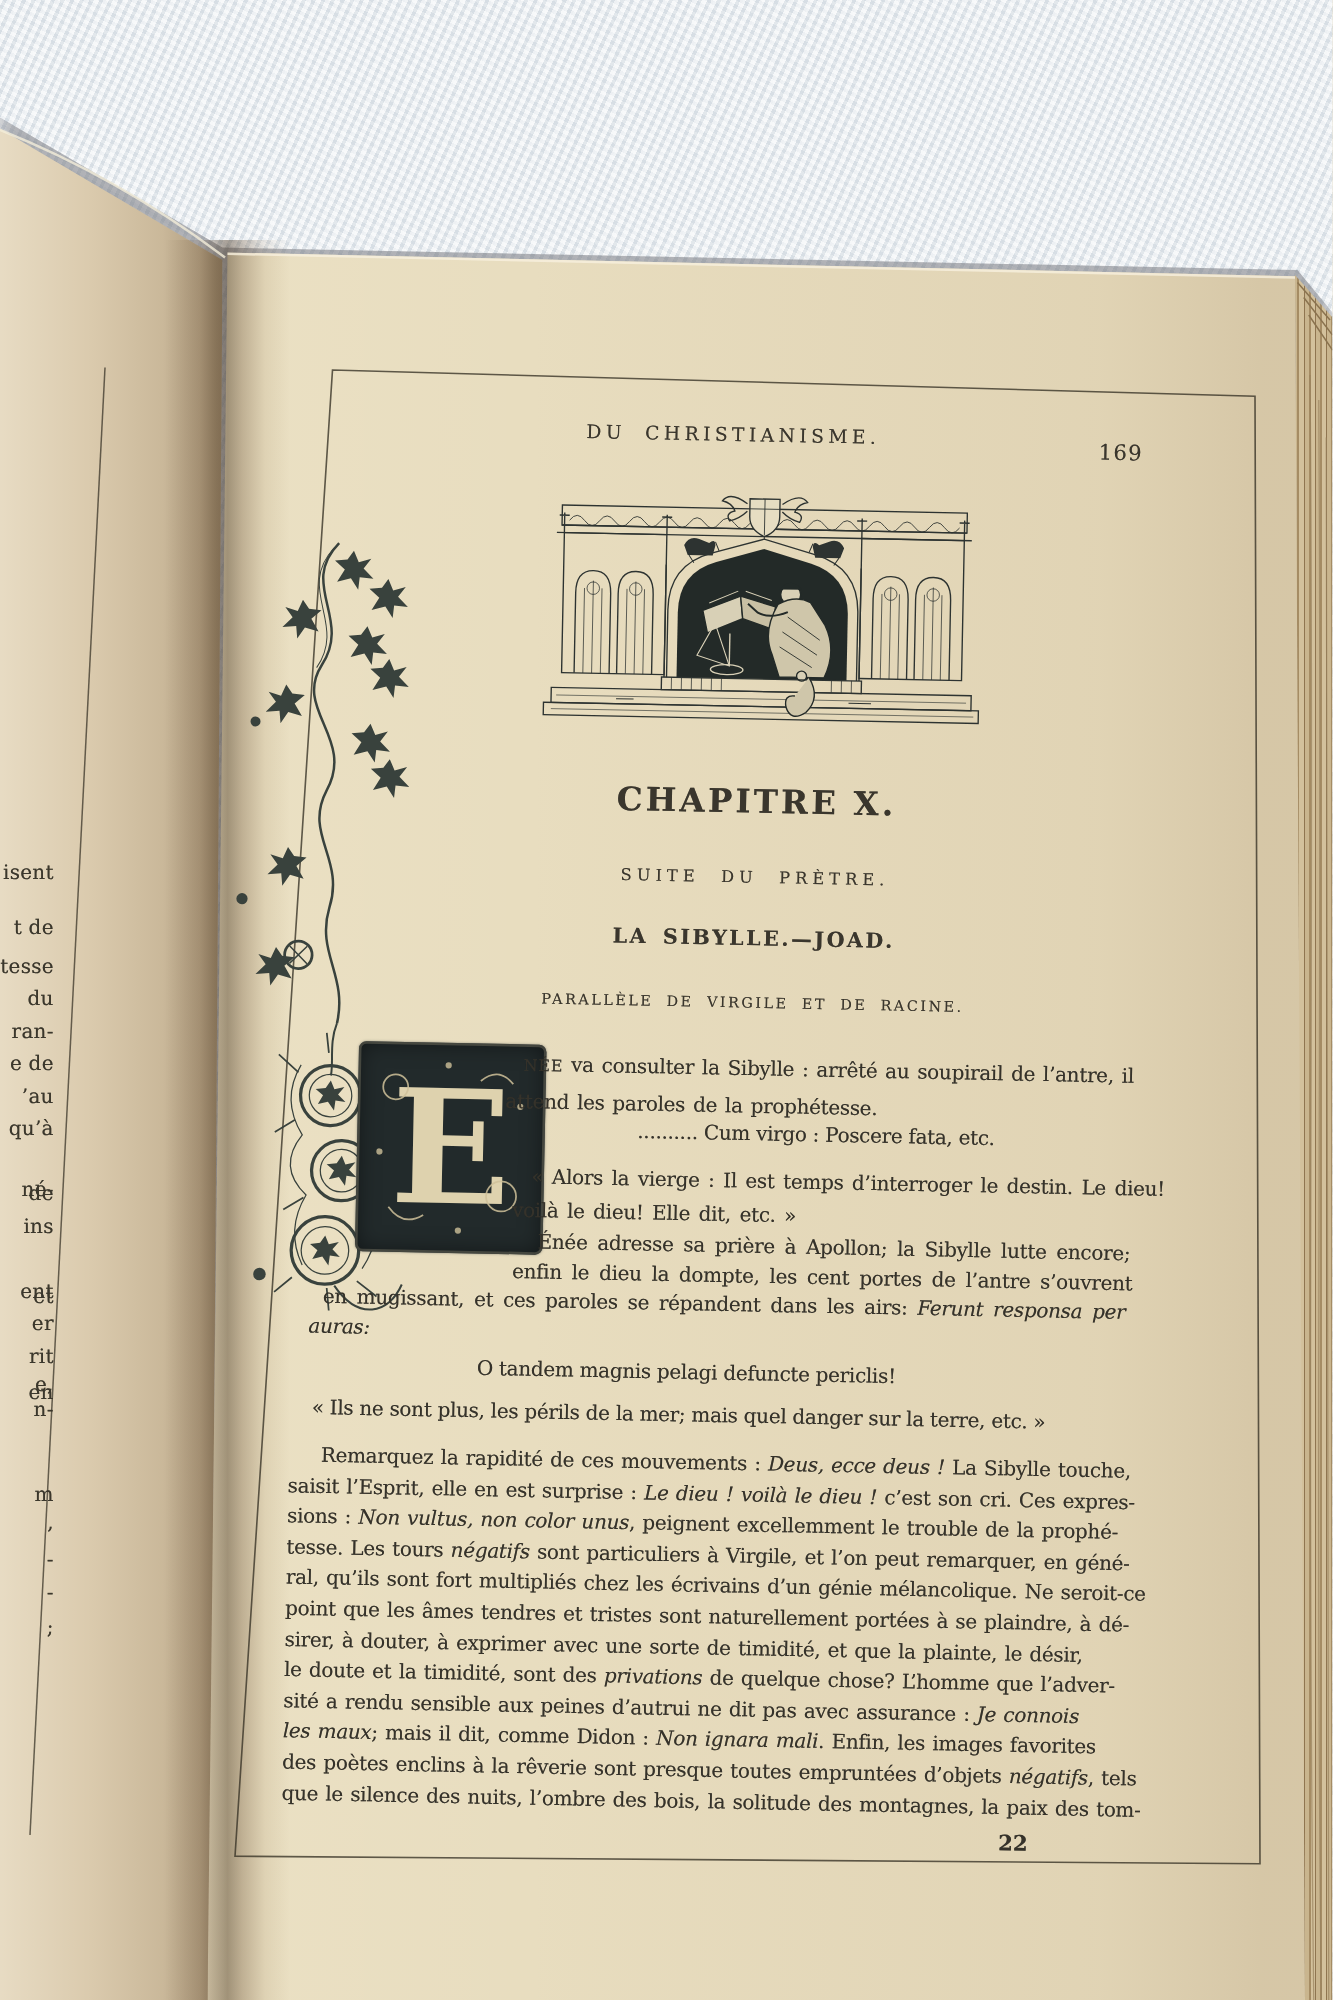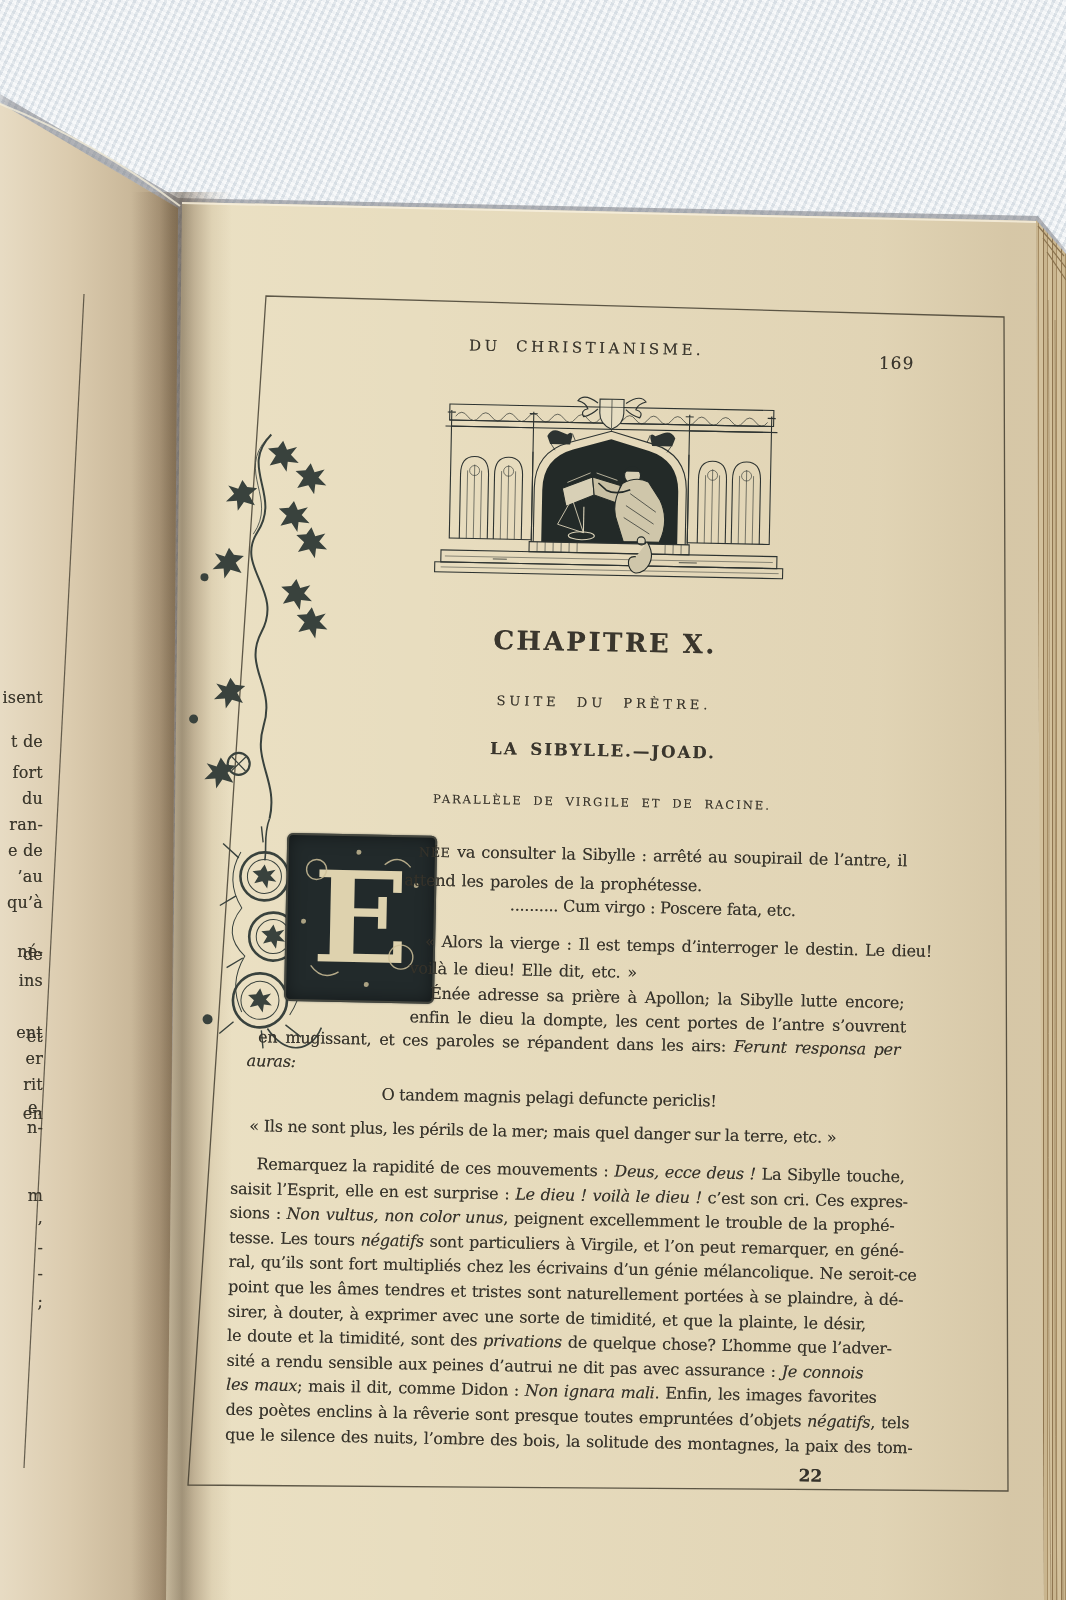--- a/index.html
+++ b/index.html
@@ -141,21 +141,21 @@
 
 <div class="scene">
 
   <div class="book-shadow"></div>
 
   <div class="page-left"></div>
   <div class="page-left-shade"></div>
   <div class="left-frags">
       <div class="frag" style="top: 688px;">isent</div>
       <div class="frag" style="top: 732px;">t de</div>
-      <div class="frag" style="top: 763px;">fort</div>
+      <div class="frag" style="top: 763px;">tesse</div>
       <div class="frag" style="top: 789px;">du</div>
       <div class="frag" style="top: 815px;">ran-</div>
       <div class="frag" style="top: 841px;">e de</div>
       <div class="frag" style="top: 867px;">’au</div>
       <div class="frag" style="top: 893px;">qu’à</div>
       <div class="frag" style="top: 919px; margin-top: 23px;">né-</div>
       <div class="frag" style="top: 945px;">de</div>
       <div class="frag" style="top: 971px;">ins</div>
       <div class="frag" style="top: 1027px;">et</div>
       <div class="frag" style="top: 1023px;">ent</div>

